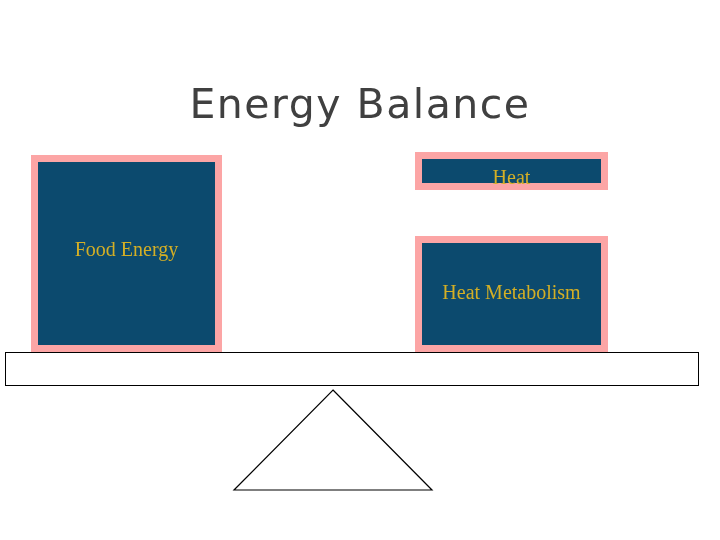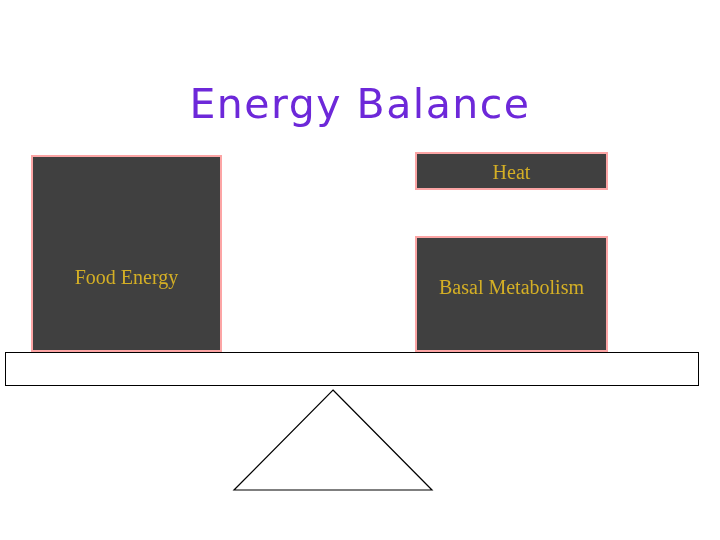--- a/index.html
+++ b/index.html
@@ -20,31 +20,31 @@
   .title {
     position: absolute;
     left: 0;
     top: 78px;
     width: 720px;
     text-align: center;
     font-family: "DejaVu Sans", "Liberation Sans", sans-serif;
     font-size: 41px;
     font-weight: 400;
     letter-spacing: 1.5px;
-    color: #6d28d9;
+    color: #404040;
     line-height: 52px;
     white-space: nowrap;
   }
 
   
   .box {
     position: absolute;
     box-sizing: border-box;
-    border: 2px solid #fca5a5;
-    background: #404040;
+    border: 7px solid #fca5a5;
+    background: #0c4a6e;
   }
   .box-label {
     position: absolute;
     left: 0;
     width: 100%;
     text-align: center;
     color: #D4AF25;
     font-family: "Liberation Serif", "DejaVu Serif", serif;
     font-size: 20px;
     line-height: 24px;
@@ -53,21 +53,20 @@
 
   
   #food-energy-box {
     left: 31px;
     top: 155px;
     width: 191px;
     height: 197px;
   }
   #food-energy-box .box-label {
     top: 75px;
-    margin-top: 33px;
   }
 
   
   #heat-box {
     left: 415px;
     top: 152px;
     width: 193px;
     height: 38px;
   }
   #heat-box .box-label { top: 6px; }
@@ -120,21 +119,21 @@
   <div class="box" id="food-energy-box">
     <span class="box-label">Food Energy</span>
   </div>
 
   <div class="box" id="heat-box">
     <span class="box-label">Heat</span>
   </div>
 
 
   <div class="box" id="basal-metabolism-box">
-    <span class="box-label">Basal Metabolism</span>
+    <span class="box-label">Heat Metabolism</span>
   </div>
 
   <div id="beam"></div>
 
   <div id="fulcrum">
     <svg width="210" height="110" viewBox="0 0 210 110">
       <polygon points="105,5 204,105 6,105" fill="#ffffff" stroke="#000000" stroke-width="1.2"></polygon>
     </svg>
   </div>
 

